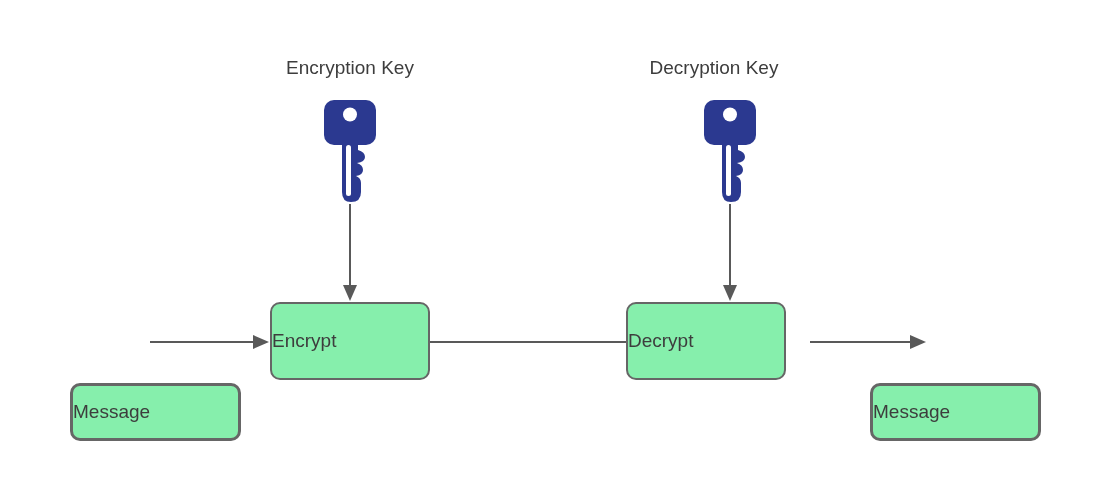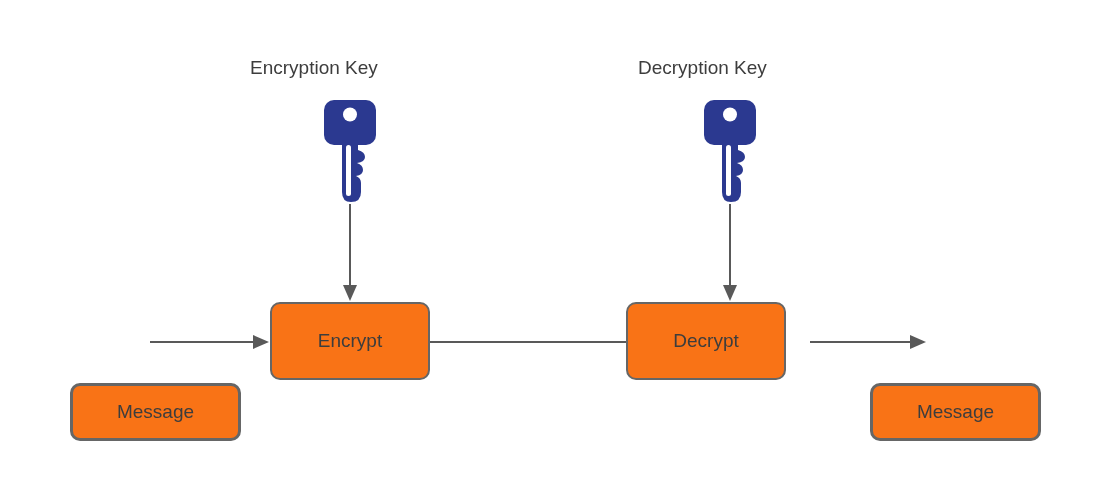--- a/index.html
+++ b/index.html
@@ -27,45 +27,46 @@
     fill: none;
   }
   .connector-head {
     fill: var(--arrow, #595959);
     stroke: none;
   }
   .key-label {
     position: absolute;
     top: 57px;
     width: 200px;
+    text-align: center;
     font-size: 19px;
     color: var(--text, #3d3d3d);
     white-space: nowrap;
   }
   .key-label.enc { left: 250px; }
-  .key-label.dec { left: 638px; }
+  .key-label.dec { left: 614px; }
   .key-icon {
     position: absolute;
     top: 98px;
     width: 54px;
     height: 108px;
   }
   .key-icon.enc { left: 323px; }
   .key-icon.dec { left: 703px; }
   .key-body { fill: var(--key-fill, #2b3990); }
   .key-cut  { fill: #ffffff; }
   .node {
     position: absolute;
     box-sizing: border-box;
-    background: #f97316;
+    background: #86efac;
     border: 2.5px solid var(--box-border, #666666);
     border-radius: 10px;
     display: flex;
     align-items: center;
-    justify-content: center;
+    justify-content: flex-start;
     font-size: 19px;
     color: var(--text, #3d3d3d);
   }
   .node.process {
     width: 160px;
     height: 78px;
     top: 302px;
   }
   .node.encrypt { left: 270px; }
   .node.decrypt { left: 626px; }

